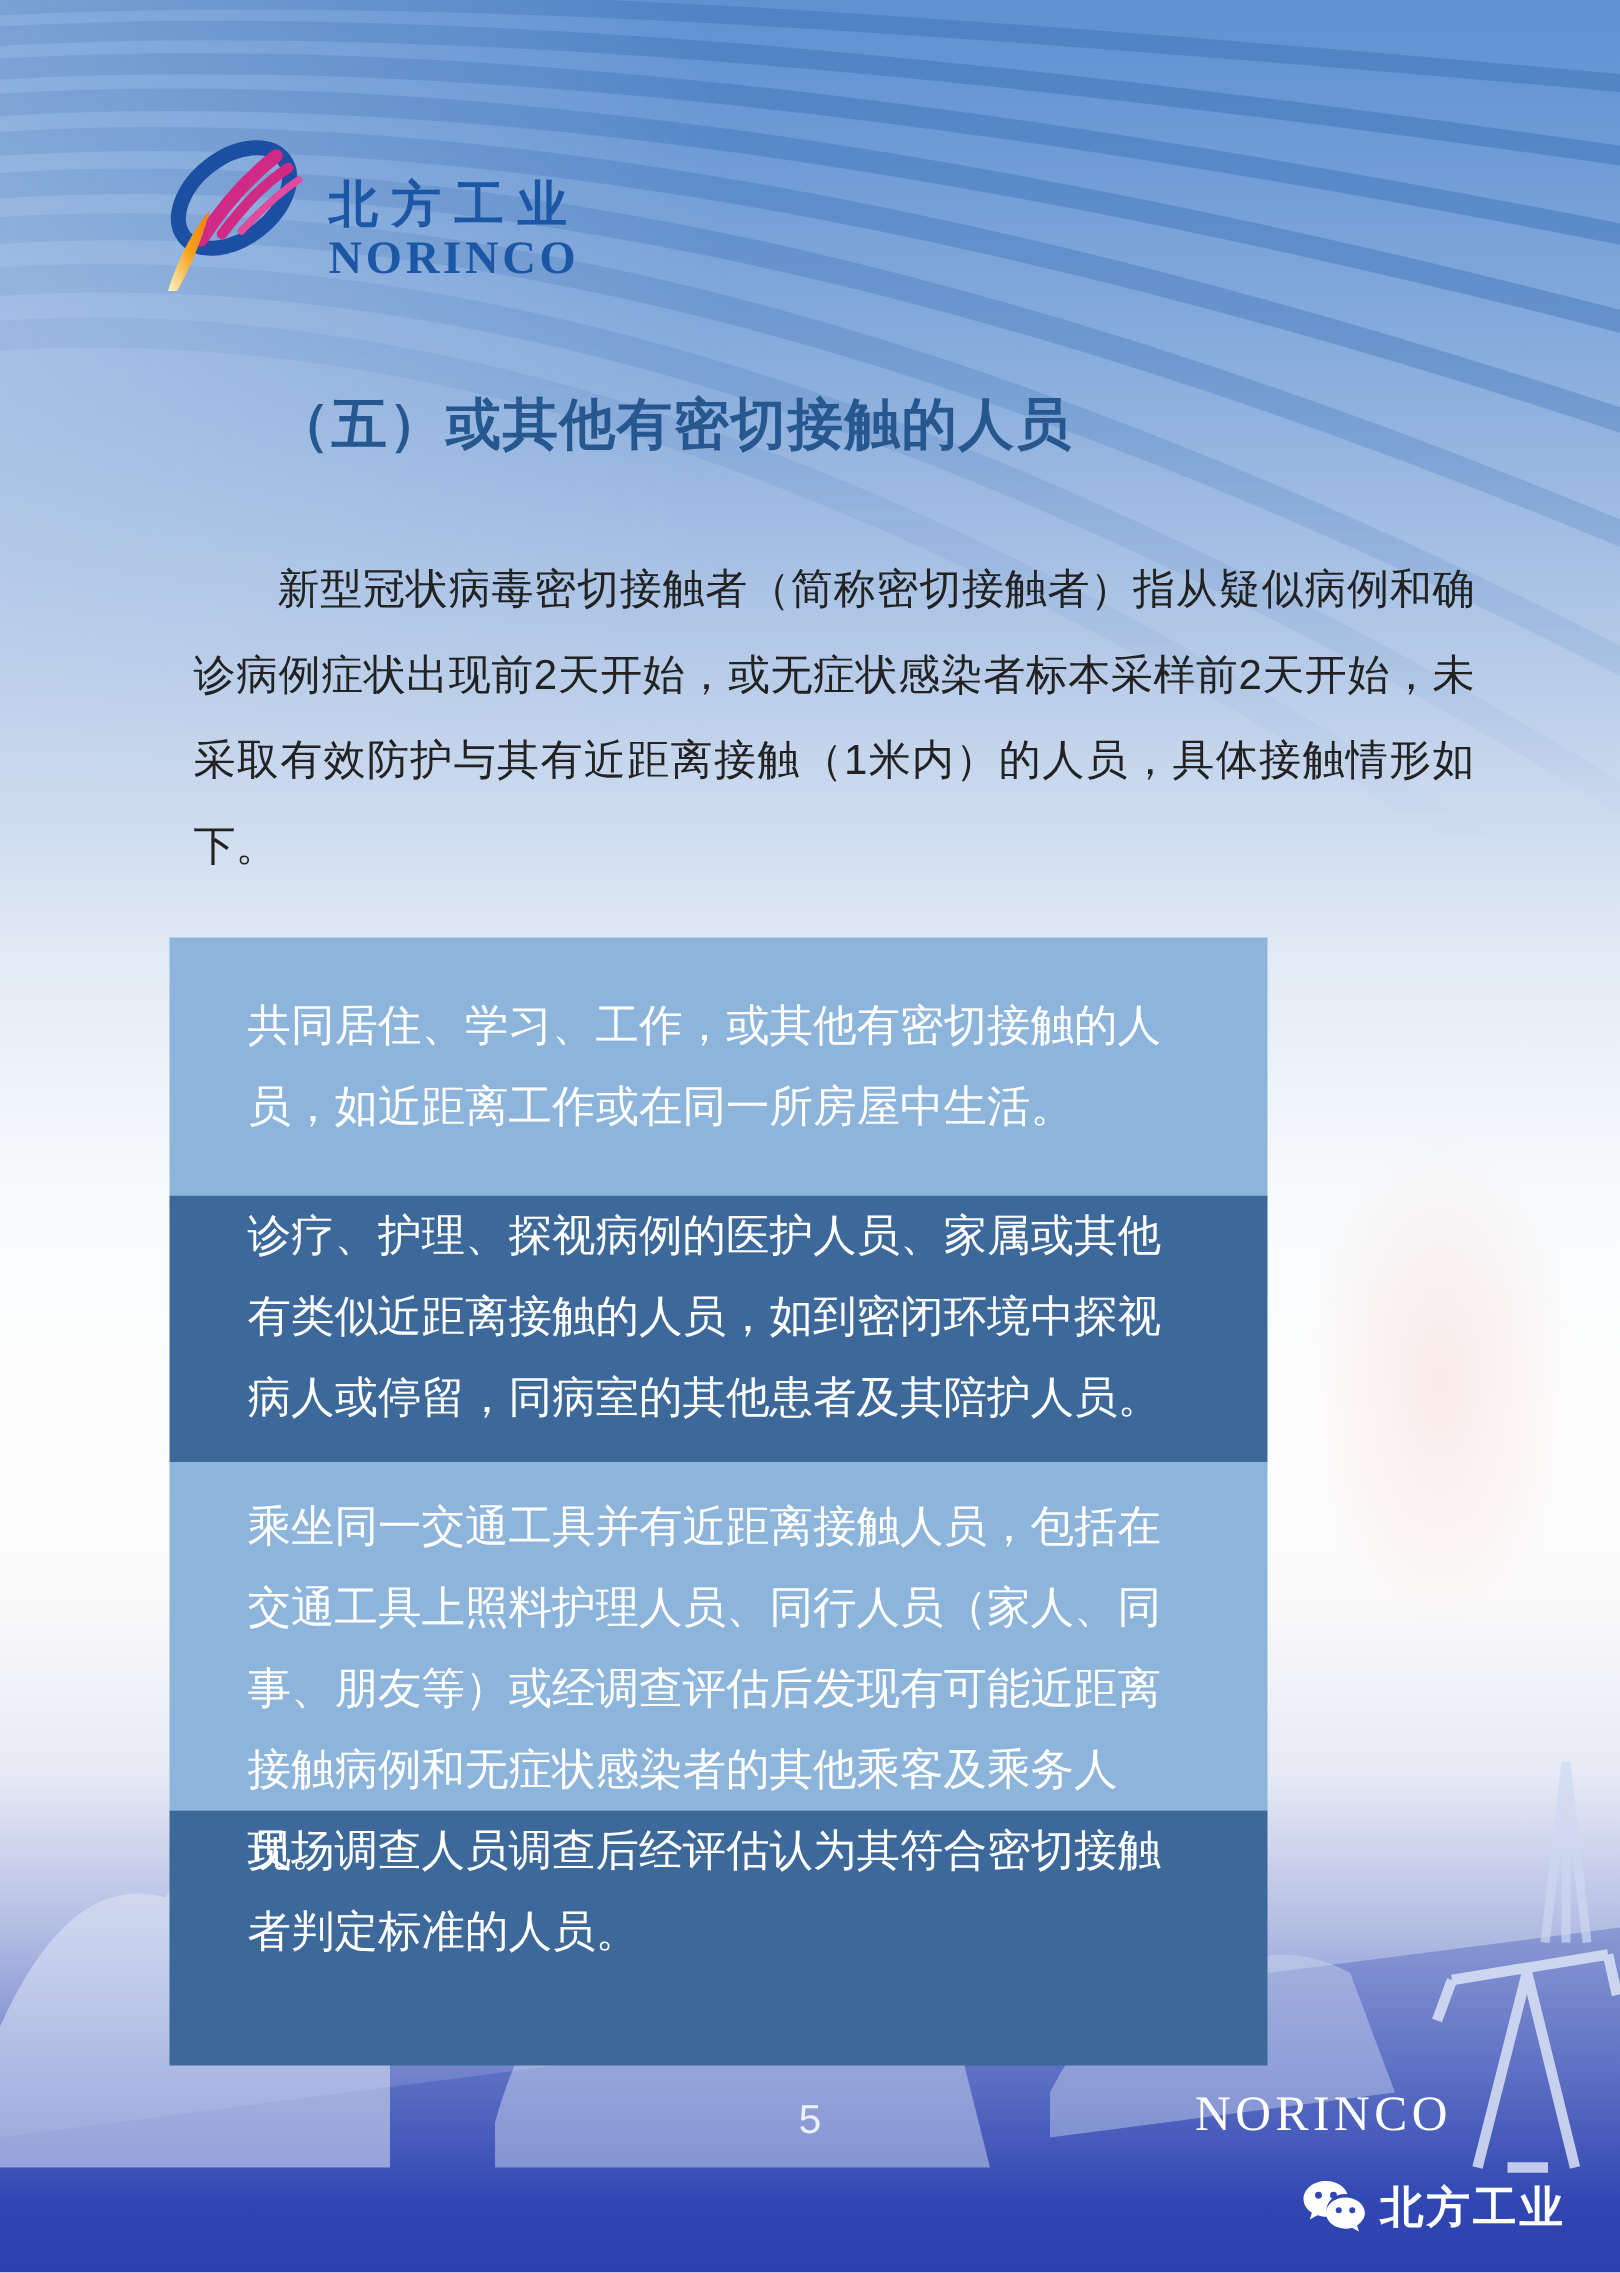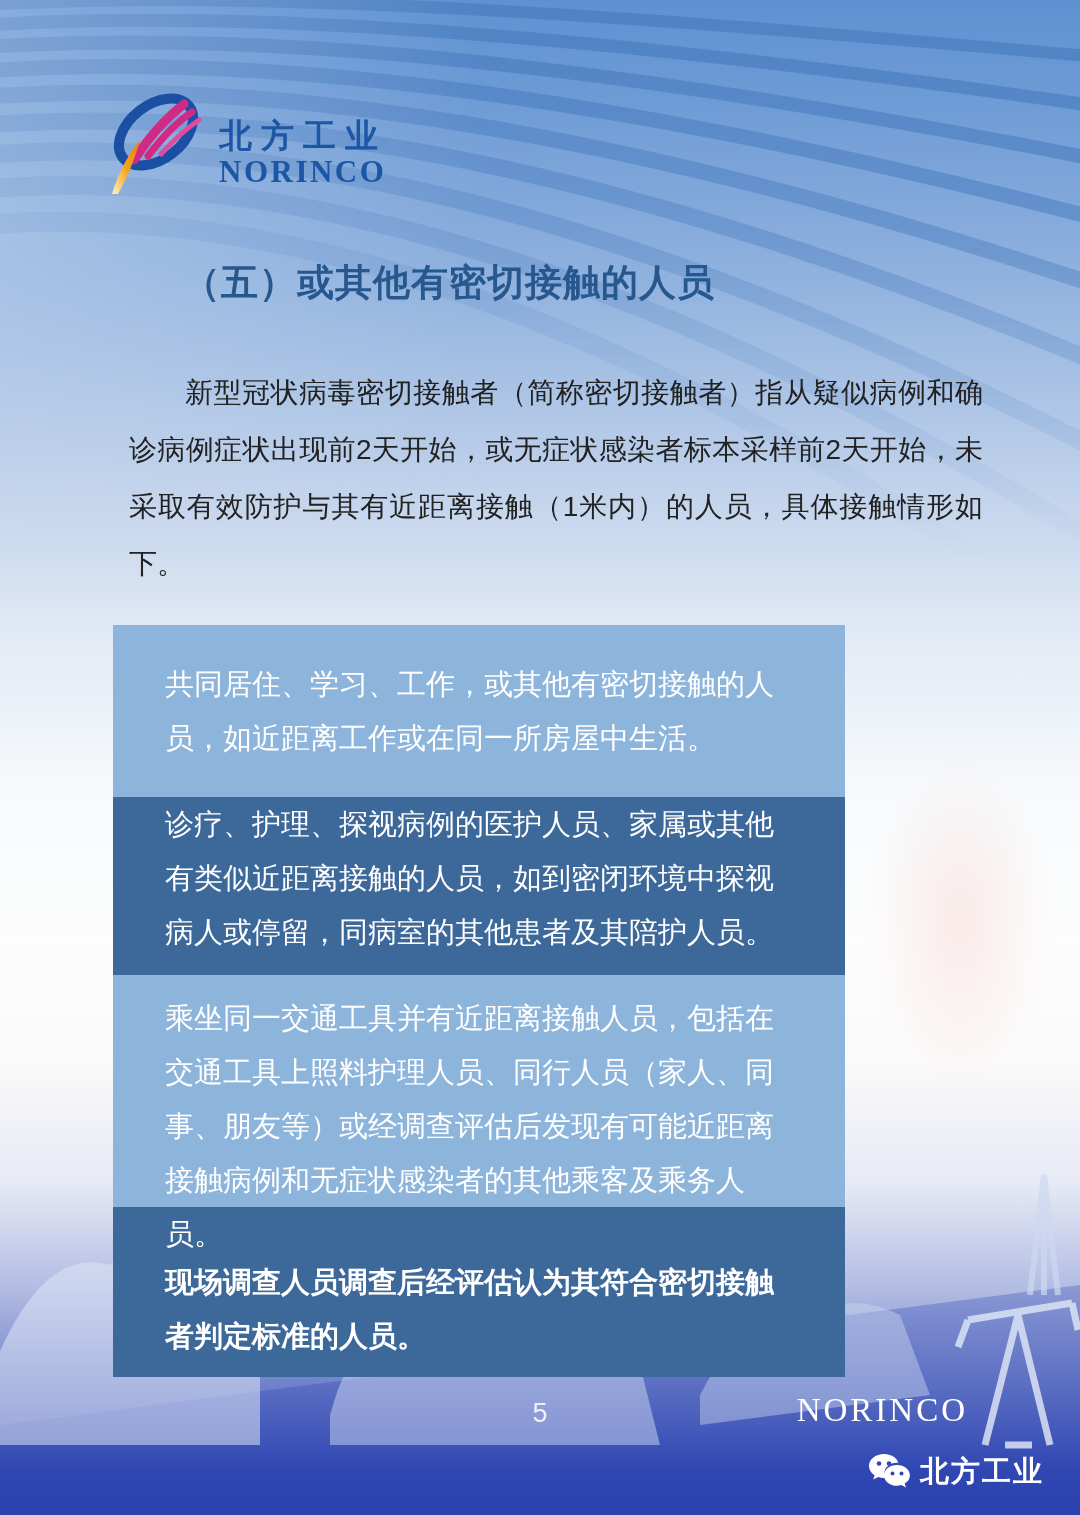--- a/index.html
+++ b/index.html
@@ -34,21 +34,21 @@
     font-size:28px;line-height:57px;color:#222;text-align:justify;text-indent:2em;}
   
   .boxes{position:absolute;left:113px;top:578px;width:732px;margin-top:47px;}
   .box{box-sizing:border-box;color:#ffffff;font-size:29px;line-height:54px;
     padding-left:52px;padding-right:58px;}
   .box.light{background:#8db5dc;}
   .box.dark{background:#3c689a;}
   .box1{height:172px;padding-top:32px;}
   .box2{height:178px;}
   .box3{height:232px;padding-top:16px;}
-  .box4{height:170px;padding-top:48px;font-weight:bold;}
+  .box4{height:170px;}
   
   .page-num{position:absolute;left:0;top:1398px;width:1080px;text-align:center;
     color:#eef1fa;font-size:27px;}
   .footer-brand{position:absolute;right:112px;top:1392px;color:#ffffff;
     font-family:"Liberation Serif",serif;font-size:33px;letter-spacing:3px;}
   .wechat{position:absolute;right:36px;top:1452px;display:flex;align-items:center;color:#ffffff;}
   .wechat-label{font-size:29px;font-weight:bold;letter-spacing:2px;margin-left:8px;}
 </style>
 </head>
 <body>

